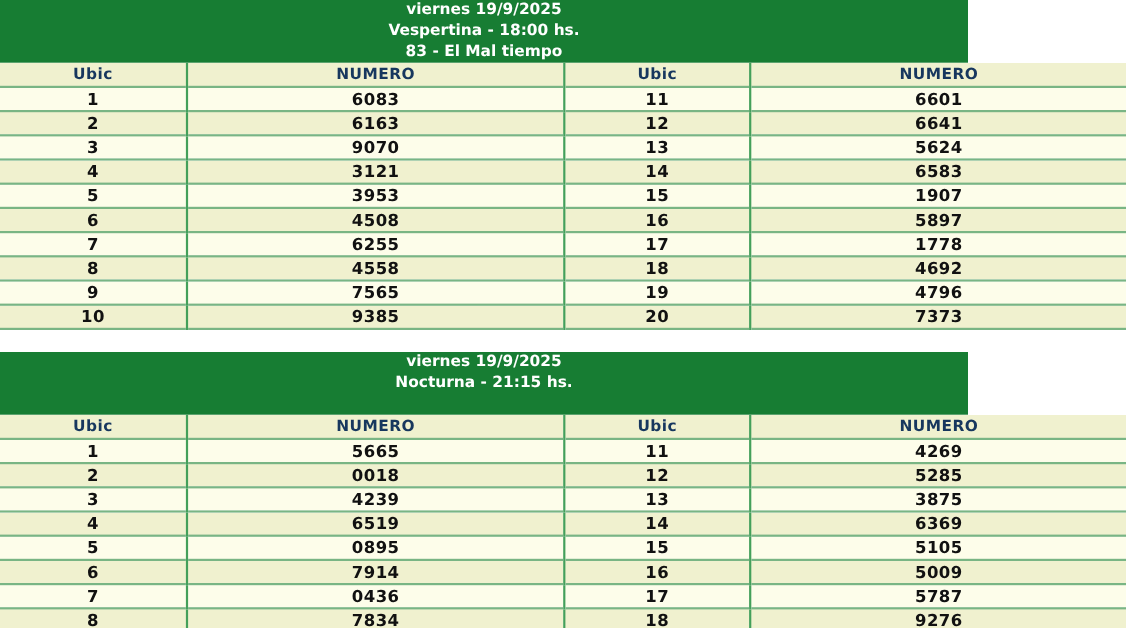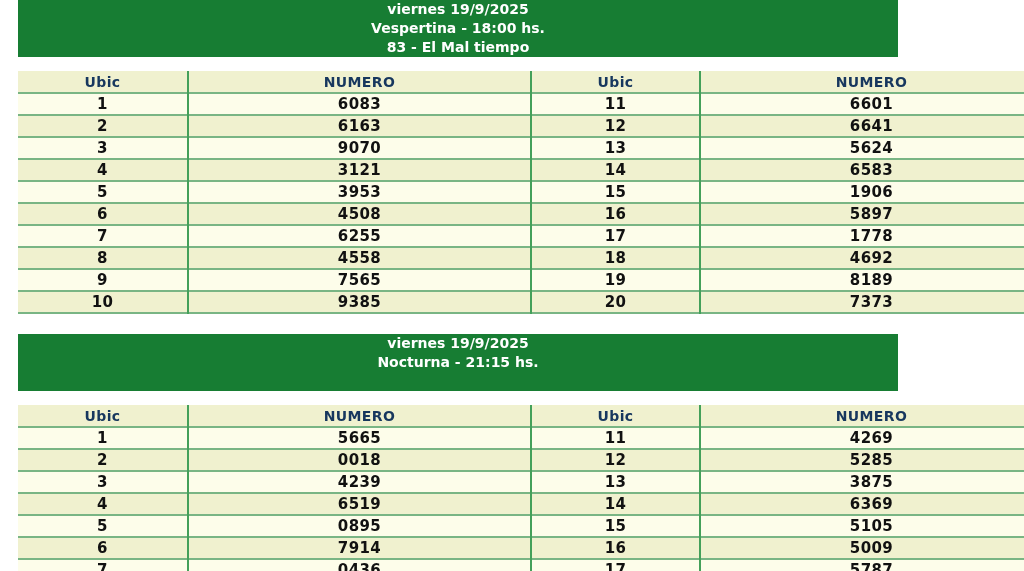--- a/index.html
+++ b/index.html
@@ -11,21 +11,21 @@
     --border-h:#79b584;
     --border-v:#44a05a;
     --num-text:#111111;
     --first-num:#dd1111;
   }
   html,body{margin:0;padding:0;}
   body{
     width:1024px;height:571px;overflow:hidden;background:#ffffff;
     font-family:"DejaVu Sans","Liberation Sans",sans-serif;
   }
-  .draw-section{width:880px;padding-left:18px;}
+  .draw-section{width:880px;}
   .draw-banner{
     background:var(--header-bg);
     color:var(--header-text);
     text-align:center;
     font-weight:bold;
     font-size:14px;
     line-height:19px;
     padding:0;
     height:57px;
   }
@@ -55,21 +55,21 @@
   col.c-ubic1{width:170px;}
   col.c-num1{width:343px;}
   col.c-ubic2{width:169px;}
   col.c-num2{width:342px;}
   
   table.results th + th, table.results td + td{
     border-left:2px solid var(--border-v);
   }
   
   table.results tbody tr{border-top:2px solid var(--border-h);}
-  table.results{border-bottom:2px solid var(--border-h);margin-top:14px;}
+  table.results{border-bottom:2px solid var(--border-h);}
   tr.odd td{background:var(--row-ivory);}
   tr.even td{background:var(--row-beige);}
   td.first{color:var(--first-num);}
   .table-gap{height:20px;background:#ffffff;}
 </style>
 </head>
 <body>
 
 <section class="draw-section">
   <div class="draw-banner">
@@ -114,21 +114,21 @@
         <tr class="even">
           <td>4</td>
           <td>3121</td>
           <td>14</td>
           <td>6583</td>
         </tr>
         <tr class="odd">
           <td>5</td>
           <td>3953</td>
           <td>15</td>
-          <td>1906</td>
+          <td>1907</td>
         </tr>
         <tr class="even">
           <td>6</td>
           <td>4508</td>
           <td>16</td>
           <td>5897</td>
         </tr>
         <tr class="odd">
           <td>7</td>
           <td>6255</td>
@@ -138,21 +138,21 @@
         <tr class="even">
           <td>8</td>
           <td>4558</td>
           <td>18</td>
           <td>4692</td>
         </tr>
         <tr class="odd">
           <td>9</td>
           <td>7565</td>
           <td>19</td>
-          <td>8189</td>
+          <td>4796</td>
         </tr>
         <tr class="even">
           <td>10</td>
           <td>9385</td>
           <td>20</td>
           <td>7373</td>
         </tr>
       </tbody>
   </table>
 </section>

